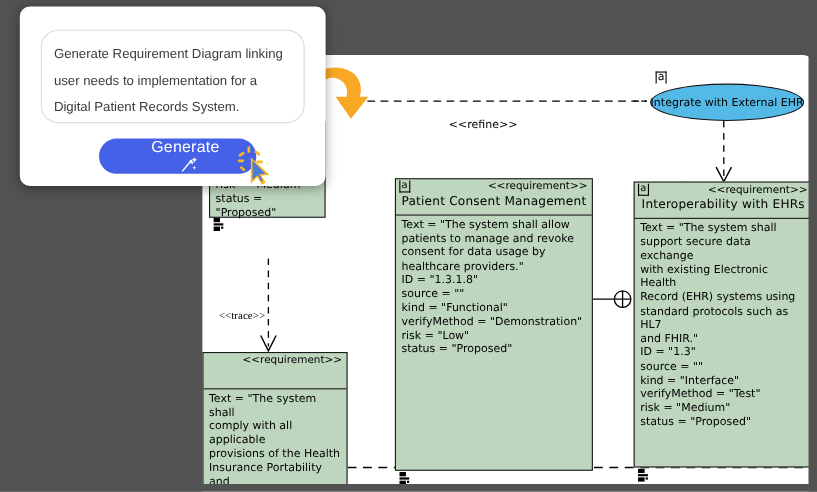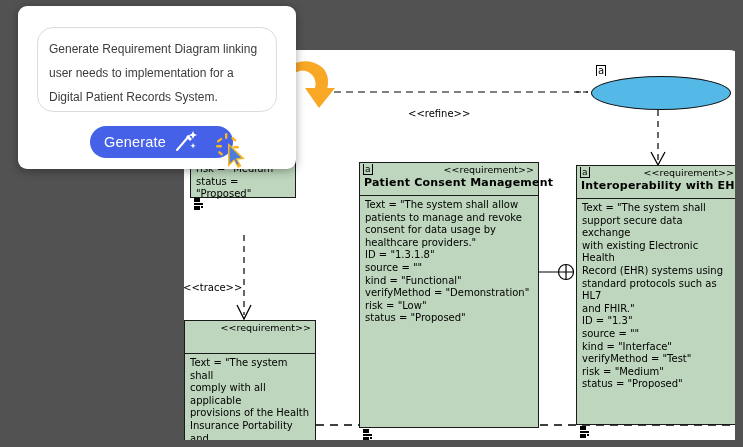--- a/index.html
+++ b/index.html
@@ -40,23 +40,23 @@
   }
   .req-stereo {
     font-size: 9.5px;
     color: #000;
     text-align: right;
     line-height: 12px;
     display: block;
   }
   .req-title {
     font-size: 11px;
-    font-weight: bold;
-    color: #000;
-    text-align: right;
+    font-weight: normal;
+    color: #000;
+    text-align: center;
     line-height: 13px;
     letter-spacing: .2px;
     display: block;
     white-space: nowrap;
   }
   .tag-a {
     position: absolute;
     left: 3px; top: 1px;
     font-size: 9px;
     color: #000;
@@ -144,20 +144,21 @@
     position: absolute;
     left: 72px; top: 120px;
     width: 143px; height: 32px;
     background: #4461e8;
     border-radius: 16px;
     display: flex;
     align-items: center;
     padding-left: 14px;
     border: none;
     cursor: pointer;
+    flex-direction: column;
   }
   #generate-btn .lbl {
     color: #fff;
     font-size: 14.5px;
     font-family: "Liberation Sans", sans-serif;
     letter-spacing: .2px;
   }
   #wand { margin-left: 7px; }
   #cursor {
     position: absolute;
@@ -193,25 +194,26 @@
       <line x1="558.5" y1="222" x2="573.5" y2="222" stroke="#000" stroke-width="1.2"></line>
       <line x1="566" y1="214.5" x2="566" y2="229.5" stroke="#000" stroke-width="1.2"></line>
 
       <line x1="316" y1="375" x2="740" y2="375" stroke="#000" stroke-width="1.3" stroke-dasharray="8,6"></line>
 
       <line x1="588" y1="42" x2="576" y2="42" stroke="#000" stroke-width="1.2" stroke-dasharray="5,4"></line>
     </svg>
 
     <div id="usecase">
       <span class="tag-a">a</span>
+      <span>Integrate with External EHR</span>
     </div>
 
     <div class="edge-label" style="left:408px; top:26px;">&lt;&lt;refine&gt;&gt;</div>
     <div class="edge-label" style="left:592px; top:83px;">&lt;&lt;refine&gt;&gt;</div>
-    <div class="edge-label" style="left:183px; top:200px;">&lt;&lt;trace&gt;&gt;</div>
+    <div class="edge-label" style="left:199px; top:200px;font-family:Liberation Serif, serif;">&lt;&lt;trace&gt;&gt;</div>
     <div class="edge-label" style="left:518px; top:358px;">&lt;&lt;satify&gt;&gt;</div>
 
     <div class="req-box" style="left:190px; top:60px; width:106px; height:88px;">
       <div class="req-body" style="padding-top:52px;">risk = "Medium"
 status = "Proposed"</div>
       <svg class="doc-icon" viewBox="0 0 10 12">
         <rect x="0" y="0" width="6" height="4" fill="#000"></rect>
           <rect x="0" y="5" width="9" height="2" fill="#000"></rect>
         <rect x="0" y="8" width="6" height="4" fill="#000"></rect>
           <rect x="7" y="8" width="2" height="2" fill="#000"></rect>

